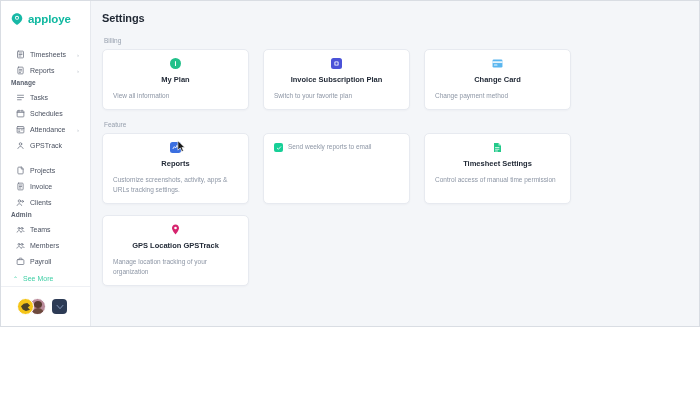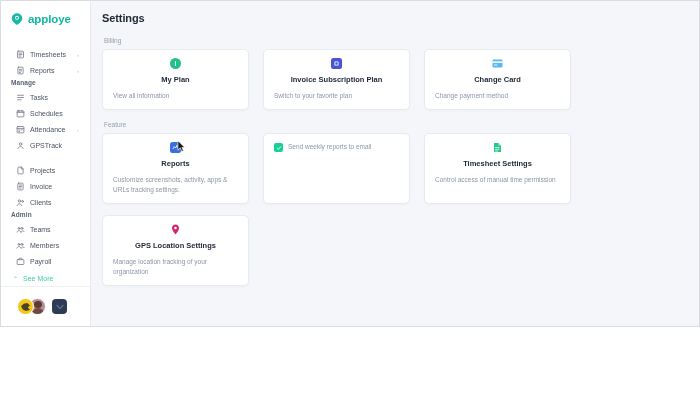--- a/index.html
+++ b/index.html
@@ -510,21 +510,21 @@
         </div>
         <div class="card-row">
           <div class="card">
             <div class="card-head">
               <span class="cico" style="background:transparent">
                 <svg width="9" height="11" viewBox="0 0 18 22">
                   <path d="M9 1C5.1 1 2 4.1 2 8c0 5 7 13 7 13s7-8 7-13c0-3.9-3.1-7-7-7z" fill="#d6246e"></path>
                   <circle cx="9" cy="8" r="2.6" fill="#ffffff"></circle>
                 </svg>
               </span>
-              <span class="card-title">GPS Location Settings</span>
+              <span class="card-title">GPS Location GPSTrack</span>
             </div>
             <div class="card-sub">Manage location tracking of your organization</div>
           </div>
         </div>
       </div>
   </main>
 
   <span class="cursor">
     <svg width="9" height="13" viewBox="0 0 12 18">
       <path d="M1 1 L1 14 L4.3 11 L6.4 16 L8.7 15 L6.6 10.3 L10.6 10.3 Z" fill="#1c1c1c" stroke="#ffffff" stroke-width="0.9"></path>

